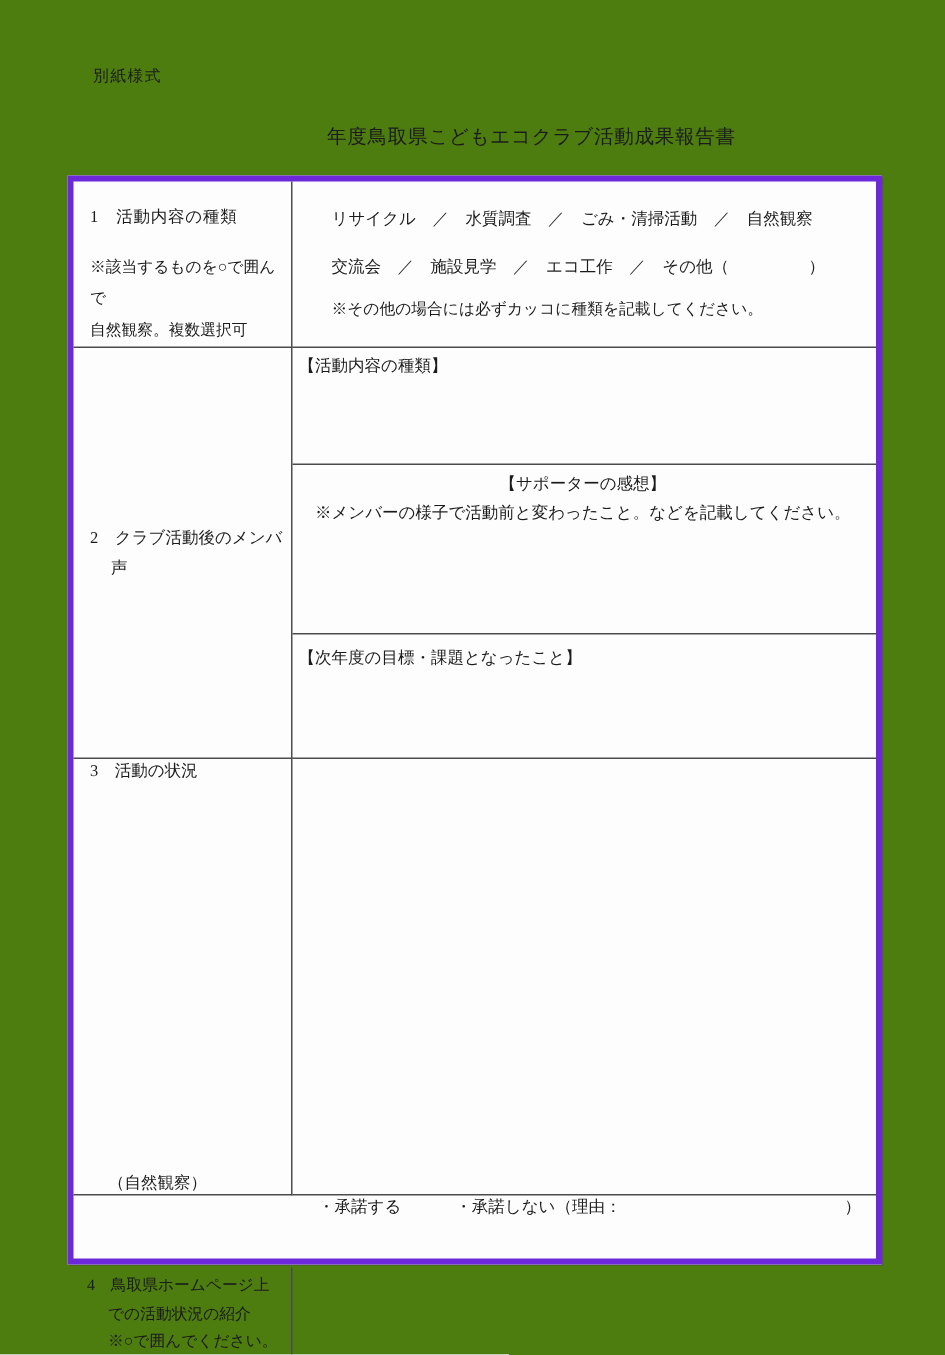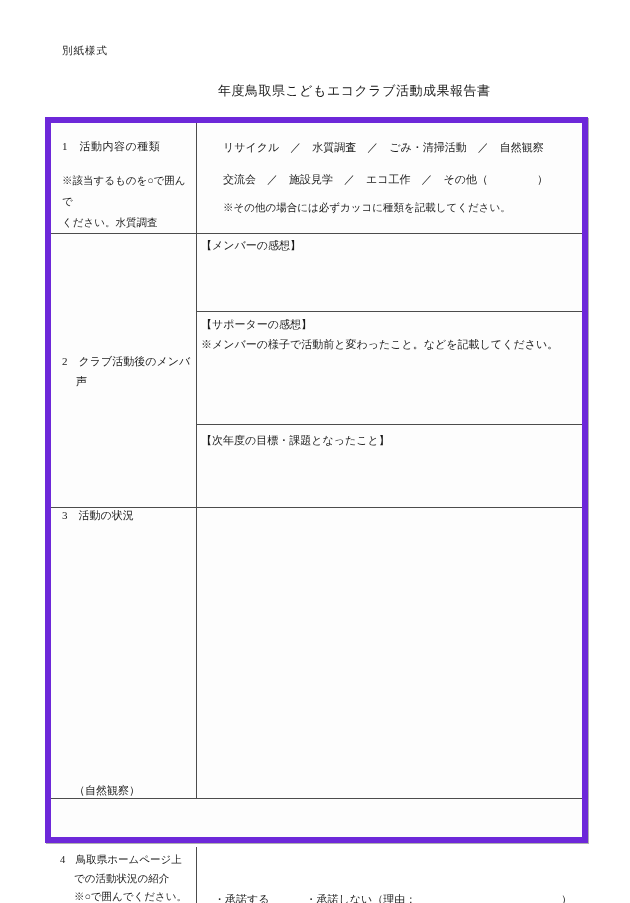--- a/index.html
+++ b/index.html
@@ -1,37 +1,37 @@
 <!DOCTYPE html>
 <html><head>
 <meta charset="utf-8">
 <style>
   * { margin:0; padding:0; box-sizing:border-box; }
   html,body { background:#e9e9e9; }
   .page {
     position:relative;
     width:630px; height:903px;
-    background:#ffffff;
+    background:#4d7c0f;
     font-family:"Liberation Serif","DejaVu Serif",serif;
     color:#1b1b1b;
     font-size:11px;
     overflow:hidden;
   }
   .corner-label {
     position:absolute; left:62px; top:44px;
     font-size:10.5px; letter-spacing:1px;
   }
   .doc-title {
     position:absolute; left:218px; top:82px;
     font-size:13px; letter-spacing:0.5px;
   }
   .form-table {
     position:absolute; left:45px; top:117px;
     width:543px; height:726px;
-    border:6px solid #6d28d9;
+    border:4px solid #6d28d9;
     box-shadow:1px 1px 0 rgba(80,80,80,0.45);
     display:grid;
     grid-template-columns:146px 1fr;
     grid-template-rows:111px 78px 113px 83px 291px 1fr;
     background:#fdfdfd;
   }
   .cell { position:relative; }
   .b-r { border-right:1px solid #4c4c4c; }
   .b-b { border-bottom:1px solid #4c4c4c; }
 
@@ -47,67 +47,67 @@
   .r1r .close-paren { margin-left:auto; }
   .r1r .opt-note { font-size:10.5px; }
 
   
   .r2l { grid-column:1; grid-row:2 / span 3; display:flex; flex-direction:column;
          justify-content:center; padding:0 4px 0 11px; line-height:20px; }
   .r2l .cont { text-indent:14px; }
 
   
   .r2a { grid-column:2; grid-row:2; padding:4px 6px 0 4px; }
-  .r2b { grid-column:2; grid-row:3; padding:5px 6px 0 4px; }
+  .r2b { grid-column:2; grid-row:3; padding:5px 6px 0 4px;text-align:center; }
   .r2b .sub-note { margin-top:3px; line-height:18px; }
   .r2c { grid-column:2; grid-row:4; padding:8px 6px 0 4px; }
 
   
   .r3l { grid-column:1; grid-row:5; display:flex; flex-direction:column;
          justify-content:space-between; padding-left:11px; }
   .r3l .photo-note { margin-top:16px; text-indent:12px; }
   .r3r { grid-column:2; grid-row:5; }
 
   
   .r4l { grid-column:1; grid-row:6; padding:4px 2px 0 9px; font-size:10.5px; line-height:18.5px;margin-top:48px; }
   .r4l .cont { text-indent:14px; }
-  .r4r { grid-column:2; grid-row:6; display:flex; align-items:flex-end; padding:0 10px 0 17px;text-decoration:underline; }
+  .r4r { grid-column:2; grid-row:6; display:flex; align-items:flex-start; padding:0 10px 0 17px; }
   .r4r .decline { margin-left:36px; }
   .r4r .close-paren { margin-left:auto; }
 </style>
 </head>
 <body>
 
 <div class="page">
 
   <div class="corner-label">別紙様式</div>
   <div class="doc-title">年度鳥取県こどもエコクラブ活動成果報告書</div>
 
   <div class="form-table">
 
     <div class="cell r1l b-r b-b">
       <div class="item-no">1　活動内容の種類</div>
       <div class="note">※該当するものを○で囲んで</div>
-      <div class="note">ください。水質調査</div>
+      <div class="note">自然観察。複数選択可</div>
     </div>
     <div class="cell r1r b-b">
       <div class="opt-line1">リサイクル　／　水質調査　／　ごみ・清掃活動　／　自然観察</div>
       <div class="opt-line2">
         <span>交流会　／　施設見学　／　エコ工作　／　その他（</span>
         <span class="close-paren">）</span>
       </div>
       <div class="opt-note">※その他の場合には必ずカッコに種類を記載してください。</div>
     </div>
 
     <div class="cell r2l b-r b-b">
       <div>2　クラブ活動後のメンバ</div>
       <div class="cont">声</div>
     </div>
     <div class="cell r2a b-b">
-      <div>【メンバーの感想】</div>
+      <div>【活動内容の種類】</div>
     </div>
     <div class="cell r2b b-b">
       <div>【サポーターの感想】</div>
       <div class="sub-note">※メンバーの様子で活動前と変わったこと。などを記載してください。</div>
     </div>
     <div class="cell r2c b-b">
       <div>【次年度の目標・課題となったこと】</div>
     </div>
 
     <div class="cell r3l b-r b-b">

